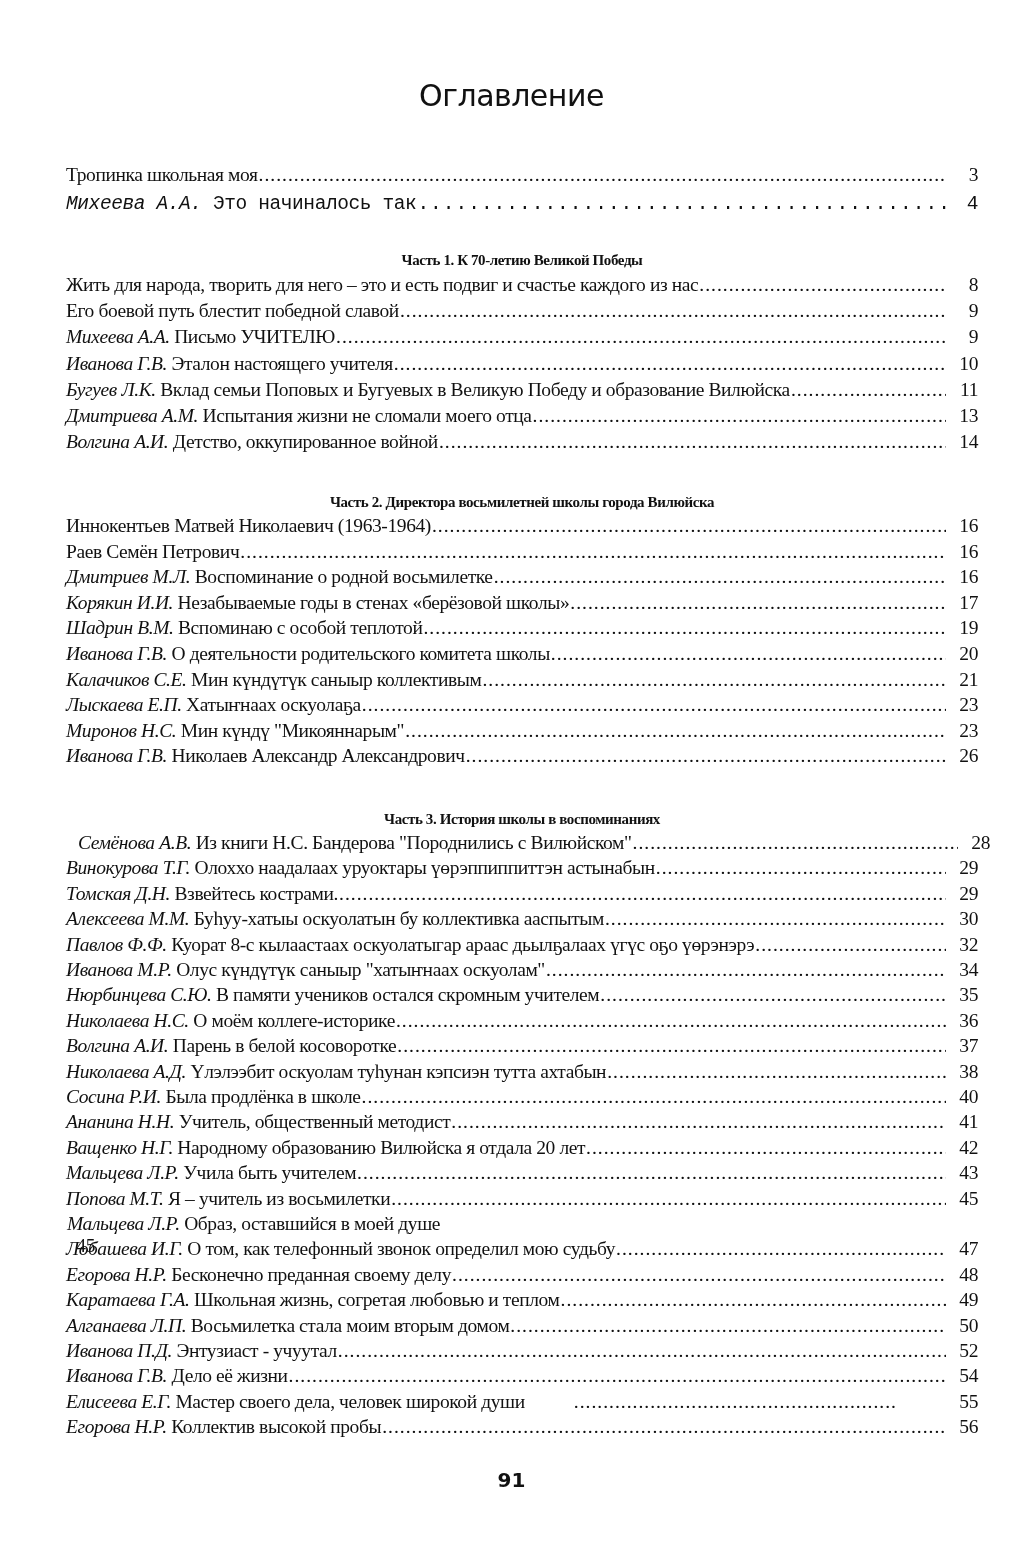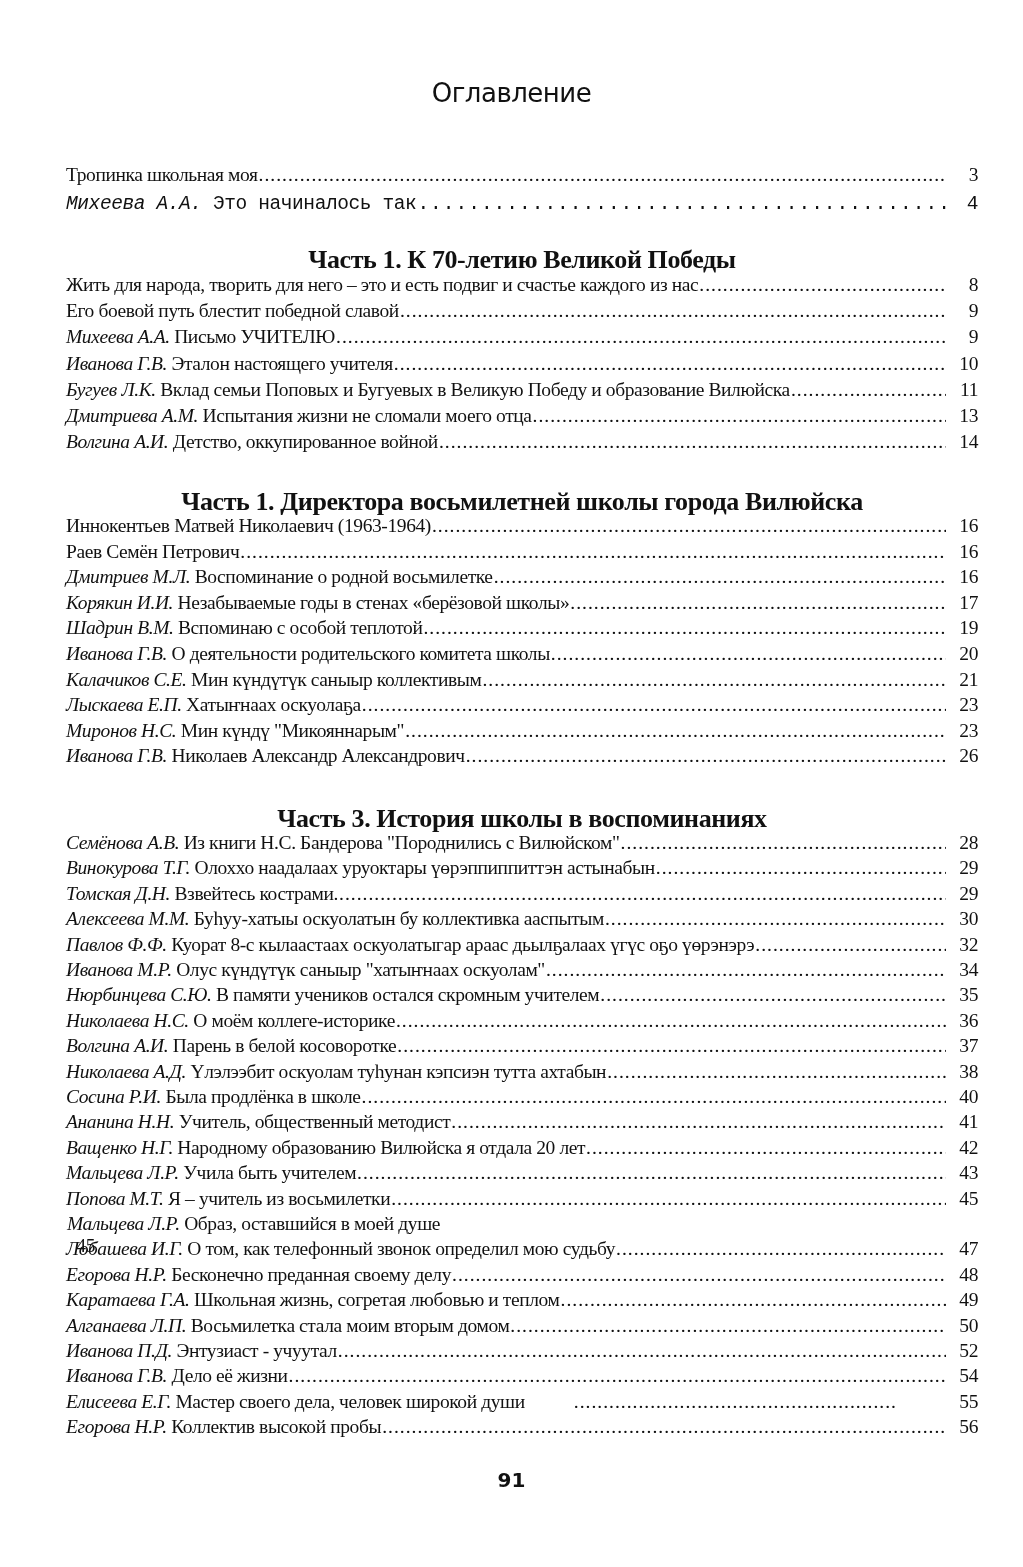--- a/index.html
+++ b/index.html
@@ -3,40 +3,40 @@
 <meta charset="utf-8">
 <style>
   html, body { margin: 0; padding: 0; background: #ffffff; }
   body {
     width: 1023px; height: 1567px; position: relative; overflow: hidden;
     font-family: "Liberation Serif", serif; color: #111;
   }
   .page { position: absolute; left: 0; top: 0; width: 1023px; height: 1567px; }
   .title {
     position: absolute; left: 0; width: 1023px; top: 78px; text-align: center;
-    font-family: "DejaVu Sans", sans-serif; font-size: 26px; font-weight: normal;
+    font-family: "DejaVu Sans", sans-serif; font-size: 30px; font-weight: normal;
     letter-spacing: -0.5px;
   }
   .toc { position: absolute; left: 66px; width: 912px; top: 0; }
   .row {
     position: absolute; left: 0; width: 912px; height: 22px;
     display: flex; align-items: baseline; font-size: 19.5px; line-height: 22px;
     letter-spacing: -0.4px;
   }
   .row .entry { white-space: nowrap; }
   .row .author { font-style: italic; }
   .row .leader {
     flex: 1 1 auto; overflow: hidden; white-space: nowrap; margin: 0 4px 0 1px;
     letter-spacing: 1px;
   }
   .row .leader::after { content: "........................................................................................................................................................................................................................................................................"; }
   .row .num { width: 28px; text-align: right; flex: 0 0 auto; }
   .section {
     position: absolute; left: 0; width: 912px; text-align: center;
-    font-size: 26px; font-weight: bold; line-height: 22px; letter-spacing: -0.4px;
+    font-size: 15px; font-weight: bold; line-height: 22px; letter-spacing: -0.4px;
   }
   .pageno {
     position: absolute; left: 0; width: 1023px; top: 1468px; text-align: center;
     font-family: "DejaVu Sans", sans-serif; font-weight: bold; font-size: 20px;
   }
 </style>
 </head>
 <body>
 
 <div class="page">
@@ -81,21 +81,21 @@
       <div class="row" style="top: 405px;">
         <span class="entry"><span class="author">Дмитриева А.М.</span> <span class="text">Испытания жизни не сломали моего отца</span></span>
         <span class="leader"></span>
         <span class="num">13</span>
       </div>
       <div class="row" style="top: 431px;">
         <span class="entry"><span class="author">Волгина А.И.</span> <span class="text">Детство, оккупированное войной</span></span>
         <span class="leader"></span>
         <span class="num">14</span>
       </div>
-      <div class="section" style="top: 491px;">Часть 1. Директора восьмилетней школы города Вилюйска</div>
+      <div class="section" style="top: 491px;">Часть 2. Директора восьмилетней школы города Вилюйска</div>
       <div class="row" style="top: 515px;">
         <span class="entry"><span class="text">Иннокентьев Матвей Николаевич (1963-1964)</span></span>
         <span class="leader"></span>
         <span class="num">16</span>
       </div>
       <div class="row" style="top: 541px;">
         <span class="entry"><span class="text">Раев Семён Петрович</span></span>
         <span class="leader"></span>
         <span class="num">16</span>
       </div>
@@ -133,21 +133,21 @@
         <span class="entry"><span class="author">Миронов Н.С.</span> <span class="text">Мин күндү "Микояннарым"</span></span>
         <span class="leader"></span>
         <span class="num">23</span>
       </div>
       <div class="row" style="top: 745px;">
         <span class="entry"><span class="author">Иванова Г.В.</span> <span class="text">Николаев Александр Александрович</span></span>
         <span class="leader"></span>
         <span class="num">26</span>
       </div>
       <div class="section" style="top: 808px;">Часть 3.  История школы в воспоминаниях</div>
-      <div class="row" style="top: 832px;">
+      <div class="row" style="top: 832px; margin-left: 12px;">
         <span class="entry"><span class="author">Семёнова А.В.</span> <span class="text">Из книги Н.С. Бандерова "Породнились с Вилюйском"</span></span>
         <span class="leader"></span>
         <span class="num">28</span>
       </div>
       <div class="row" style="top: 857px;">
         <span class="entry"><span class="author">Винокурова Т.Г.</span> <span class="text">Олоххо наадалаах уруоктары үөрэппиппиттэн астынабын</span></span>
         <span class="leader"></span>
         <span class="num">29</span>
       </div>
       <div class="row" style="top: 883px;">

